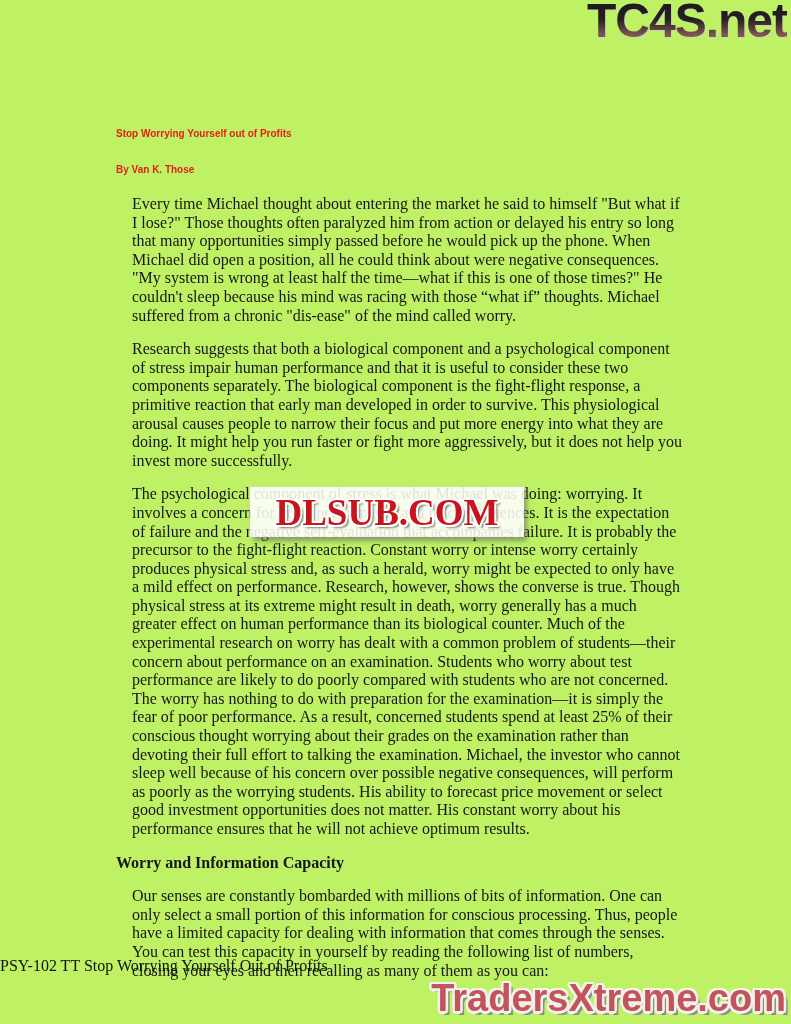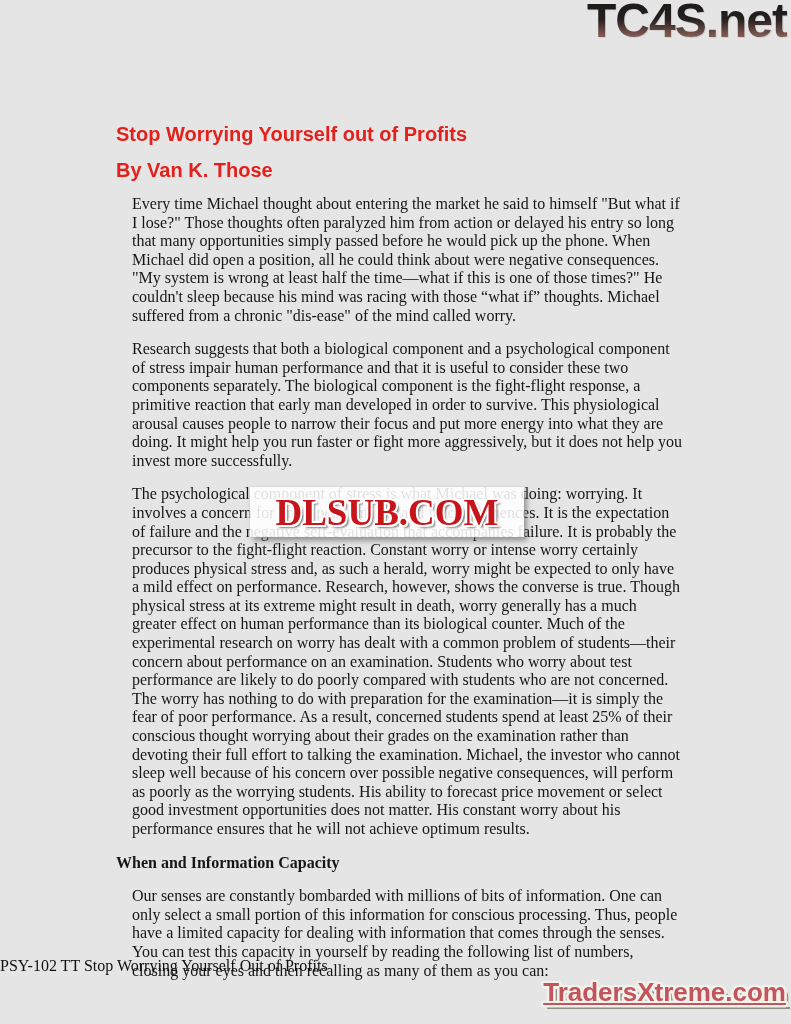--- a/index.html
+++ b/index.html
@@ -1,18 +1,18 @@
 <!DOCTYPE html>
 <html><head>
 <meta charset="utf-8">
 <style>
   html, body { margin:0; padding:0; background:#ffffff; }
   .page {
     position:relative; width:791px; height:1024px;
-    background:#e5e5e5; overflow:hidden;
+    background:#bef264; overflow:hidden;
     font-family:"Liberation Serif", serif;
   }
 
   
   .top-logo {
     position:absolute; top:-7px; right:4px;
     font-family:"Liberation Sans", sans-serif;
     font-weight:700; font-size:48px; letter-spacing:-1px;
     background:linear-gradient(180deg, #181717 0%, #262020 48%, #7c564f 76%, #a3756c 100%);
     -webkit-background-clip:text; background-clip:text; color:transparent;
@@ -20,21 +20,21 @@
     white-space:nowrap;
   }
 
   
   .content {
     position:absolute; left:116px; top:124px; width:566px;
     font-size:16px; line-height:18.6px; color:#161616;
   }
   .title, .byline {
     font-family:"Liberation Sans", sans-serif;
-    font-weight:bold; font-size:20px; line-height:20px;
+    font-weight:bold; font-size:10px; line-height:20px;
     color:#e3201b; margin:0;
   }
   .byline { margin-top:16px; }
   .content p { margin:15px 0 0 16px; }
   .heading {
     font-weight:bold; font-size:16px; line-height:18.6px;
     margin:15px 0 0 0; color:#161616;
   }
 
   
@@ -57,44 +57,43 @@
   
   .footer-line {
     position:absolute; top:957px; left:0; width:791px;
     font-size:16px; color:#111111;
   }
 
   
   .bottom-logo {
     position:absolute; top:977px; right:5px;
     font-family:"Liberation Sans", sans-serif;
-    font-weight:bold; font-size:26px; color:#c4545c; white-space:nowrap;
+    font-weight:bold; font-size:38px; color:#c4545c; white-space:nowrap;
     text-shadow:
       -2px -2px 0 #f2f2ec, 2px -2px 0 #f2f2ec,
       -2px 2px 0 #f2f2ec, 2px 2px 0 #f2f2ec,
       0 -2.5px 0 #f2f2ec, 0 2.5px 0 #f2f2ec,
       -2.5px 0 0 #f2f2ec, 2.5px 0 0 #f2f2ec,
       4px 4px 0 #8e8e83;
-    text-decoration: underline;
   }
 </style>
 </head>
 <body>
 
 <div class="page">
 
   <div class="top-logo">TC4S.net</div>
 
   <div class="content">
     <h1 class="title">Stop Worrying Yourself out of Profits</h1>
     <h2 class="byline">By Van K. Those</h2>
     <p>Every time Michael thought about entering the market he said to himself "But what if I lose?" Those thoughts often paralyzed him from action or delayed his entry so long that many opportunities simply passed before he would pick up the phone. When Michael did open a position, all he could think about were negative consequences. "My system is wrong at least half the time—what if this is one of those times?" He couldn't sleep because his mind was racing with those “what if” thoughts. Michael suffered from a chronic "dis-ease" of the mind called worry.</p>
     <p>Research suggests that both a biological component and a psychological component of stress impair human performance and that it is useful to consider these two components separately. The biological component is the fight-flight response, a primitive reaction that early man developed in order to survive. This physiological arousal causes people to narrow their focus and put more energy into what they are doing. It might help you run faster or fight more aggressively, but it does not help you invest more successfully.</p>
     <p>The psychological component of stress is what Michael was doing: worrying. It involves a concern for one’s performance and its consequences. It is the expectation of failure and the negative self-evaluation that accompanies failure. It is probably the precursor to the fight-flight reaction. Constant worry or intense worry certainly produces physical stress and, as such a herald, worry might be expected to only have a mild effect on performance. Research, however, shows the converse is true.  Though physical stress at its extreme might result in death, worry generally has a much greater effect on human performance than its biological counter. Much of the experimental research on worry has dealt with a common problem of students—their concern about performance on an examination. Students who worry about test performance are likely to do poorly compared with students who are not concerned. The worry has nothing to do with preparation for the examination—it is simply the fear of poor performance. As a result, concerned students spend at least 25% of their conscious thought worrying about their grades on the examination rather than devoting their full effort to talking the examination. Michael, the investor who cannot sleep well because of his concern over possible negative consequences, will perform as poorly as the worrying students. His ability to forecast price movement or select good investment opportunities does not matter. His constant worry about his performance ensures that he will not achieve optimum results.</p>
-    <h3 class="heading">When and Information Capacity</h3>
+    <h3 class="heading">Worry and Information Capacity</h3>
     <p>Our senses are constantly bombarded with millions of bits of information. One can only select a small portion of this information for conscious processing. Thus, people have a limited capacity for dealing with information that comes through the senses. You can test this capacity in yourself by reading the following list of numbers, closing your eyes and then recalling as many of them as you can:</p>
   </div>
 
   <div class="watermark">
     <span class="watermark-text">DLSUB.COM</span>
   </div>
 
   <div class="footer-line">PSY-102 TT Stop Worrying Yourself Out of Profits</div>
 
   <div class="bottom-logo">TradersXtreme.com</div>

